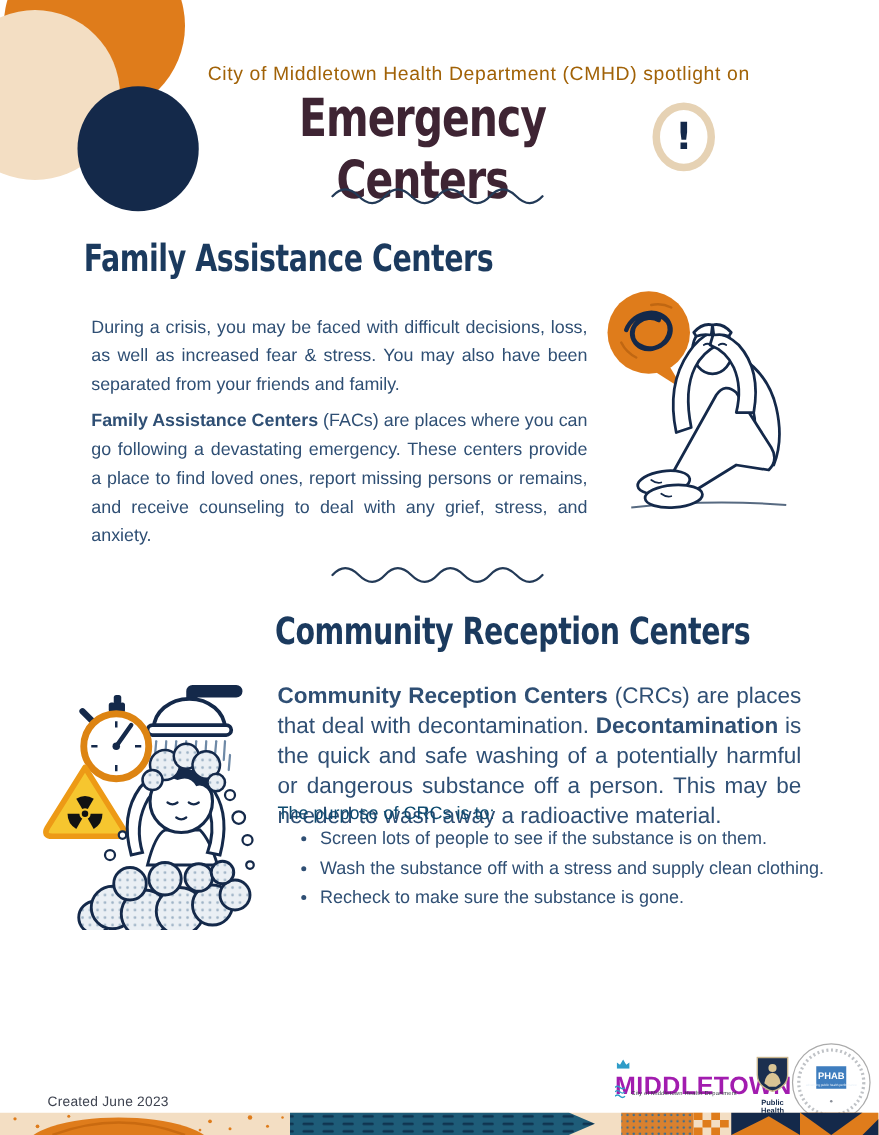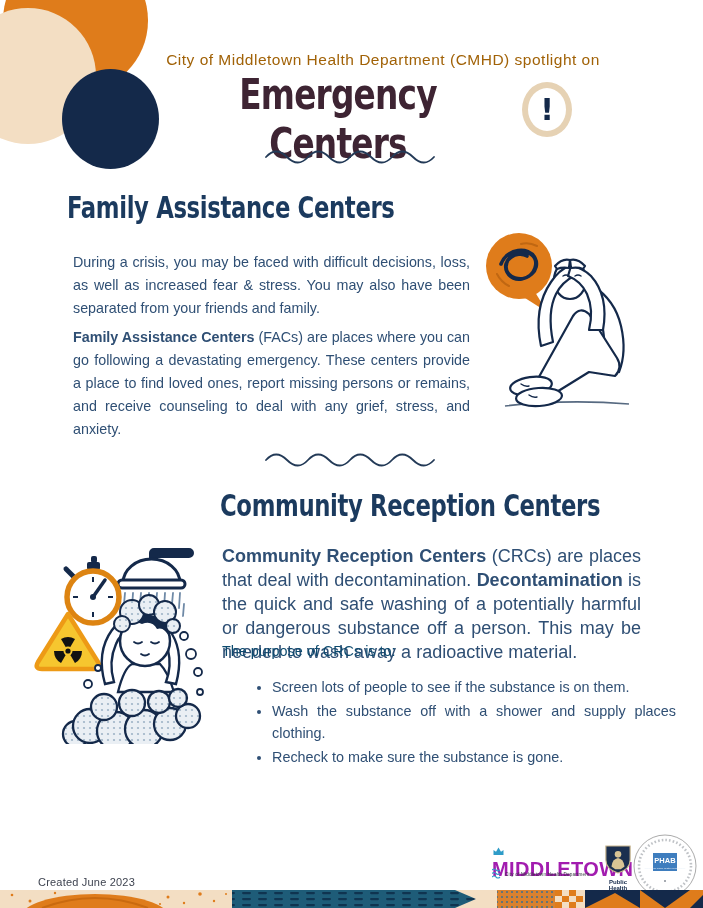--- a/index.html
+++ b/index.html
@@ -17,21 +17,21 @@
                border:6px solid #E6D2B4;border-radius:50%;display:flex;align-items:center;
                justify-content:center;color:#14294A;font-weight:800;font-size:30px;
                font-family:"DejaVu Sans",sans-serif;}
   .section-heading{position:absolute;font-family:"DejaVu Sans",sans-serif;font-weight:700;
                    font-size:30px;color:#1B3A5E;letter-spacing:-.5px;white-space:nowrap;
                    transform:scaleX(.76);transform-origin:left top;}
   .body-text{position:absolute;color:#2F4F74;font-size:14.3px;line-height:23px;text-align:justify;}
   .body-text b{font-weight:700;}
   .crc-text{line-height:24px;font-size:18px;}
   .purpose{position:absolute;color:#0c4a6e;font-size:14.4px;line-height:22px;}
-  ul.crc-list{position:absolute;margin:16px;padding:0 0 0 18px;color:#2F4F74;font-size:14.4px;
+  ul.crc-list{position:absolute;margin:0;padding:0 0 0 18px;color:#2F4F74;font-size:14.4px;
               line-height:22.5px;width:404px;}
   ul.crc-list li{text-align:justify;margin:0 0 1px 0;}
   
   .created-note{position:absolute;left:38px;top:876px;font-size:11px;color:#3E4350;letter-spacing:.2px;}
   .mt-logo{position:absolute;left:492px;top:846px;width:112px;height:40px;}
   .mt-crown{position:absolute;left:1px;top:1px;}
   .mt-name{position:absolute;left:0;top:12px;font-family:"Liberation Sans",sans-serif;
            font-weight:700;font-size:20px;letter-spacing:.4px;color:#a21caf;}
   .mt-row{position:absolute;left:13px;top:26px;display:flex;align-items:center;gap:2px;}
   .mt-sub{font-size:4.6px;color:#33373F;letter-spacing:.2px;}
@@ -104,21 +104,21 @@
   <div class="section-heading" style="left:220px;top:488px;">Community Reception Centers</div>
 
   <div class="body-text crc-text" style="left:222px;top:544px;width:419px;">
     <b>Community Reception Centers</b><span> (CRCs) are places that deal with decontamination. </span><b>Decontamination</b><span> is the quick and safe washing of a potentially harmful or dangerous substance off a person. This may be needed to wash away a radioactive material.</span>
   </div>
 
   <div class="purpose" style="left:222px;top:640px;">The purpose of CRCs is to:</div>
 
   <ul class="crc-list" style="left:238px;top:660px;">
     <li>Screen lots of people to see if the substance is on them.</li>
-    <li>Wash the substance off with a shower and supply places clothing.</li>
+    <li>Wash the substance off with a stress and supply clean clothing.</li>
     <li>Recheck to make sure the substance is gone.</li>
   </ul>
 
   <svg class="abs" style="left:28px;top:534px;" width="192" height="210" viewBox="0 0 192 210">
     <defs>
       <pattern id="sudsDots" width="6" height="6" patternUnits="userSpaceOnUse">
         <rect width="6" height="6" fill="#EAEFF4"></rect>
         <circle cx="2" cy="2" r="1.1" fill="#9FB4C7"></circle>
       </pattern>
     </defs>

